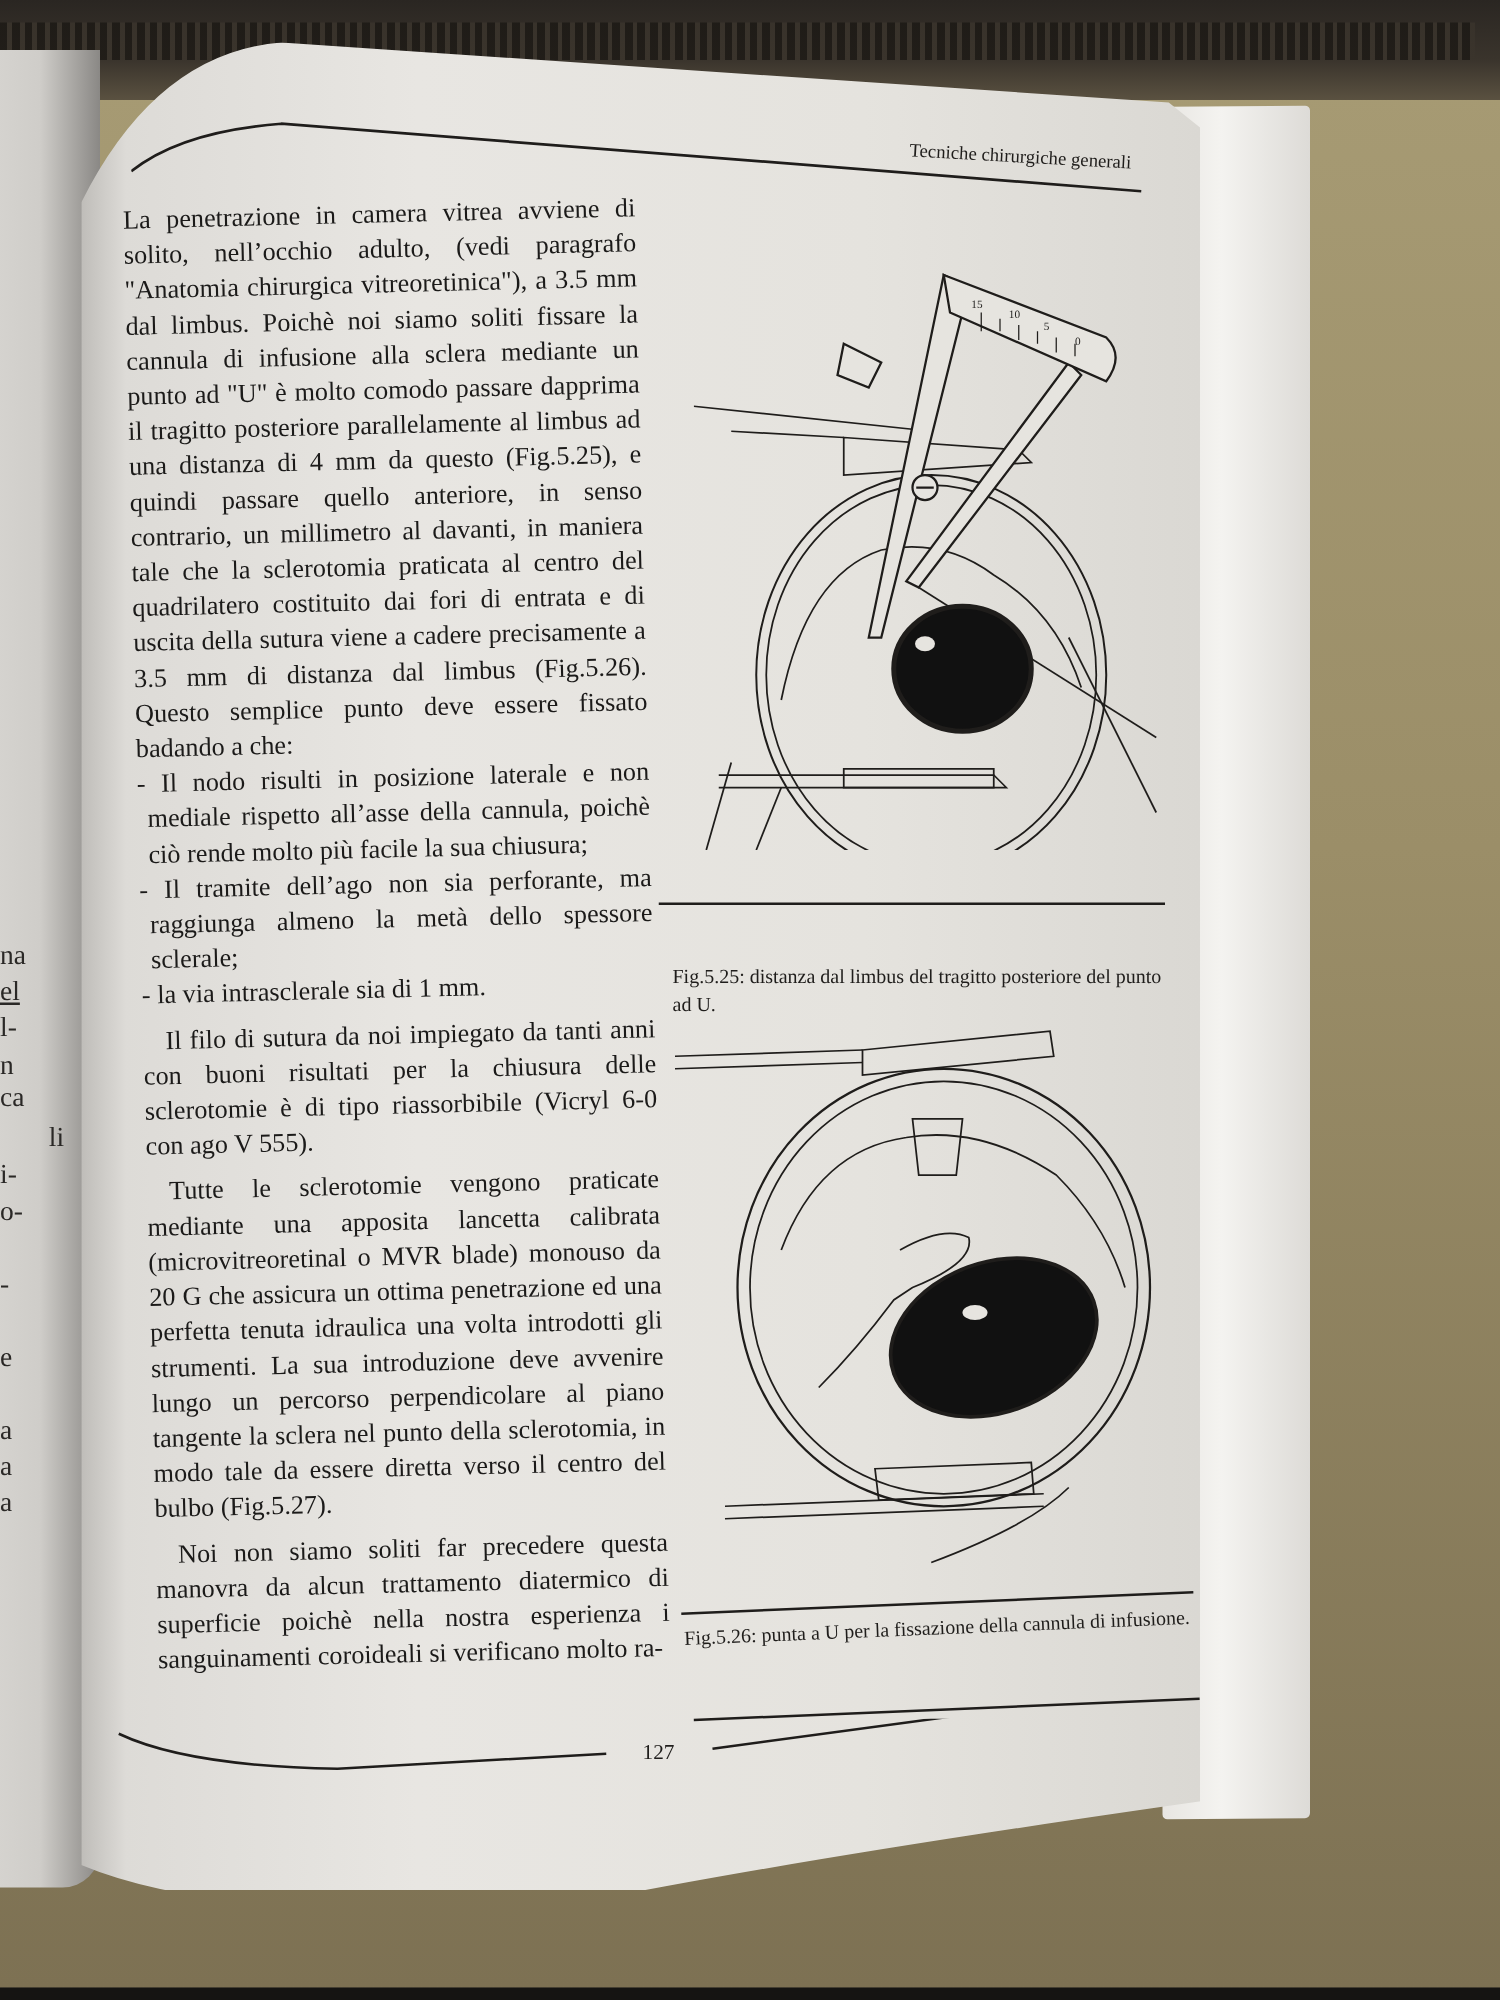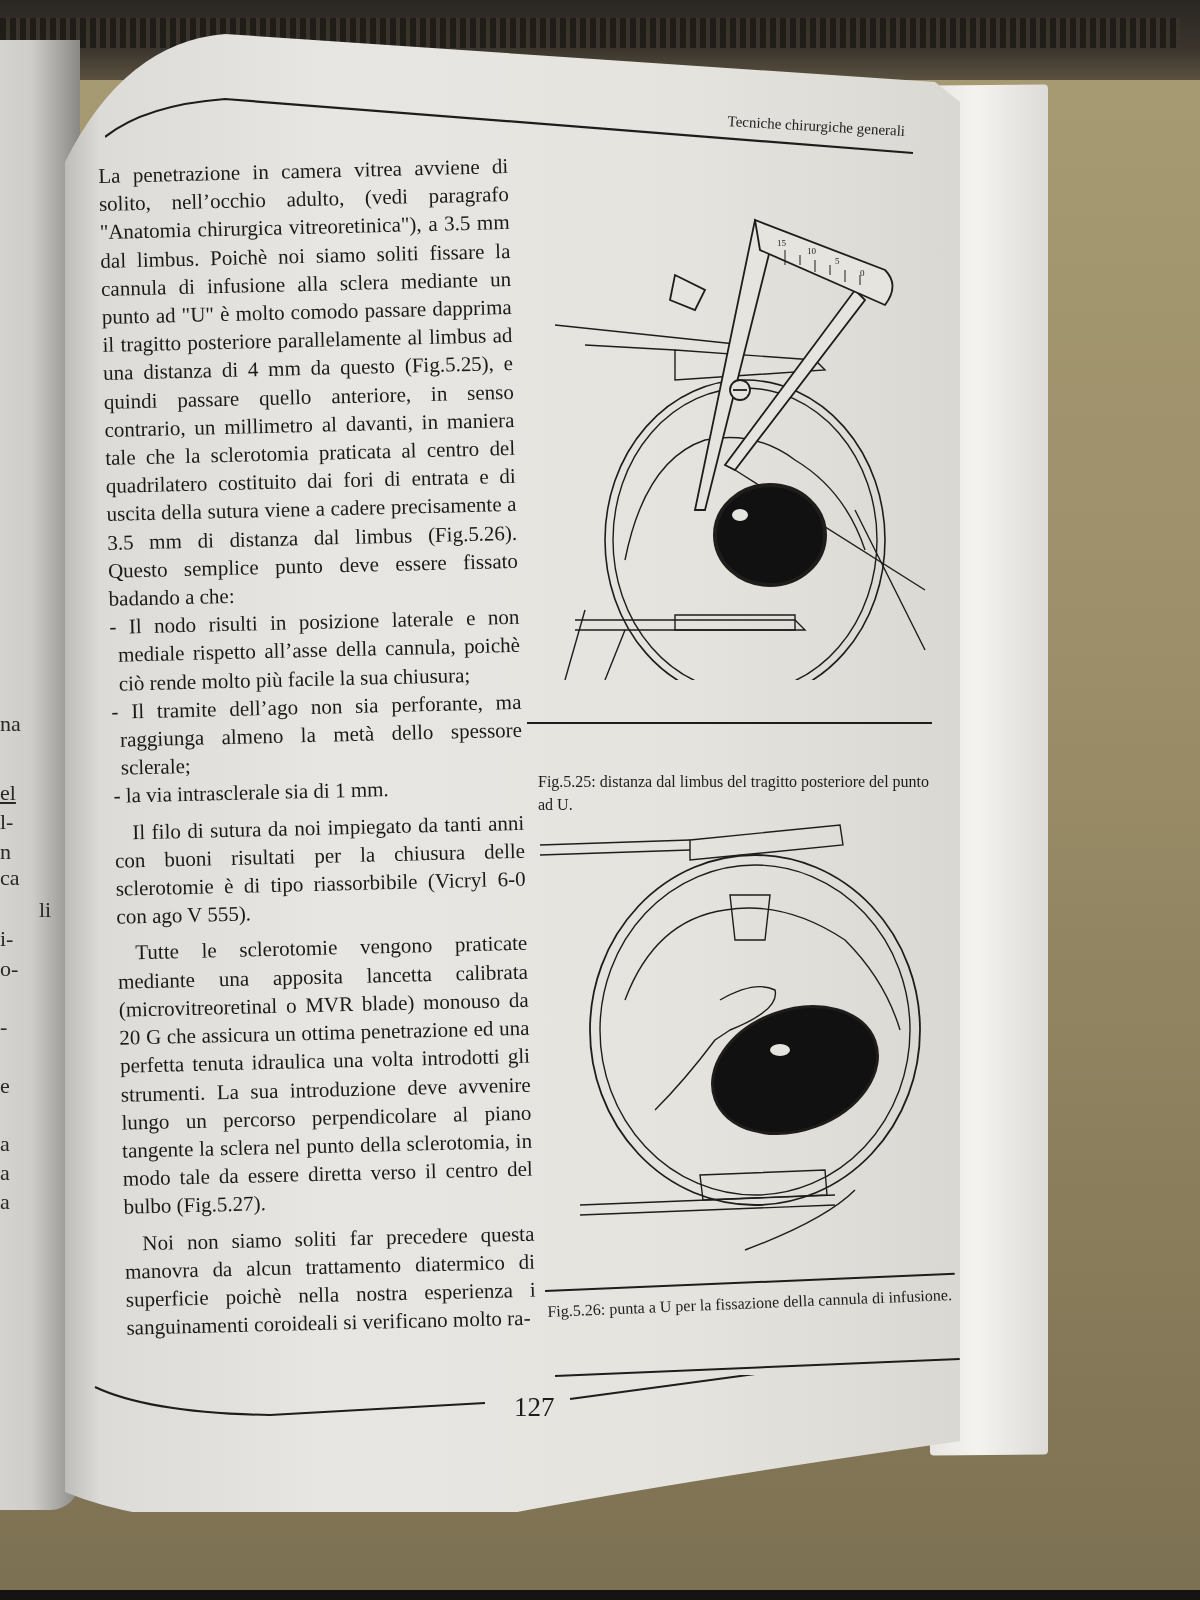--- a/index.html
+++ b/index.html
@@ -66,34 +66,34 @@
     .fig2 { left: 525px; top: 800px; width: 430px; height: 460px; }
     .fig-rule {
       position: absolute; height: 2px; background: #1f1d1b;
     }
     .caption {
       position: absolute; font-size: 16px; line-height: 23px; color: #1f1d1b;
     }
     .cap1 { left: 538px; top: 733px; width: 400px; margin-top: 37px; }
     .cap2 { left: 547px; top: 1300px; width: 410px; transform: rotate(-2.4deg); transform-origin: left top; }
     .page-number {
-      position: absolute; left: 514px; top: 1392px; font-size: 27px; color: #1f1d1b;
+      position: absolute; left: 514px; top: 1392px; font-size: 17px; color: #1f1d1b;
     }
     .foot-rule { position: absolute; left: 90px; top: 1375px; width: 880px; height: 50px; }
   </style>
 </head>
 <body>
 
 <div class="bg-desk"></div>
 <div class="bg-top"></div>
 <div class="bg-zipper"></div>
 <div class="bg-bottom"></div>
 
 <div class="left-page" id="leftPage">
-    <span class="frag" style="top: 670px;">na</span>
+    <span class="frag" style="top: 710px;">na</span>
     <span class="frag" style="top: 739px; text-decoration: underline;">el</span>
     <span class="frag" style="top: 768px;">l-</span>
     <span class="frag" style="top: 798px;">n</span>
     <span class="frag" style="top: 824px;">ca</span>
     <span class="frag" style="top: 856px; margin-left: 39px;">li</span>
     <span class="frag" style="top: 885px;">i-</span>
     <span class="frag" style="top: 915px;">o-</span>
     <span class="frag" style="top: 973px;">-</span>
     <span class="frag" style="top: 1032px;">e</span>
     <span class="frag" style="top: 1090px;">a</span>

